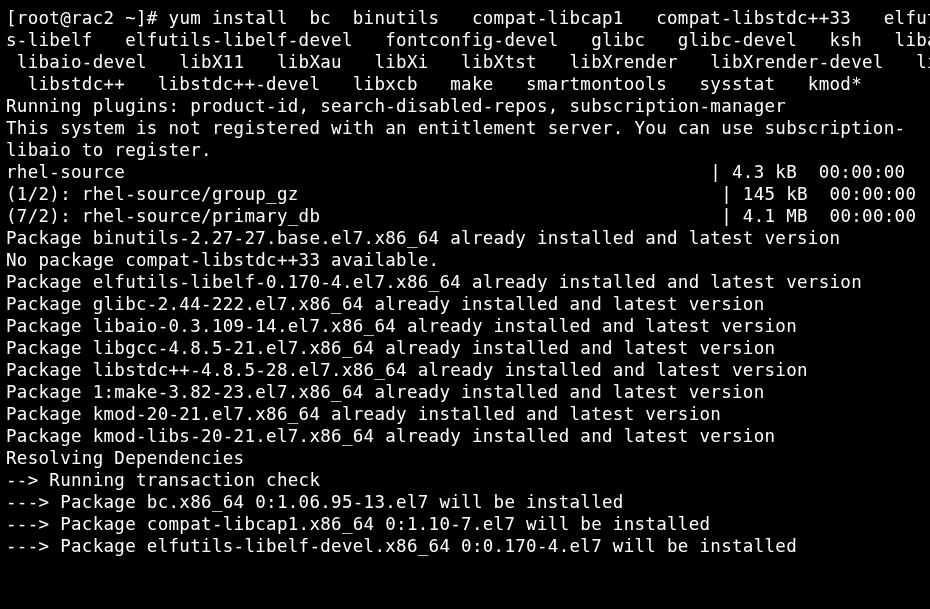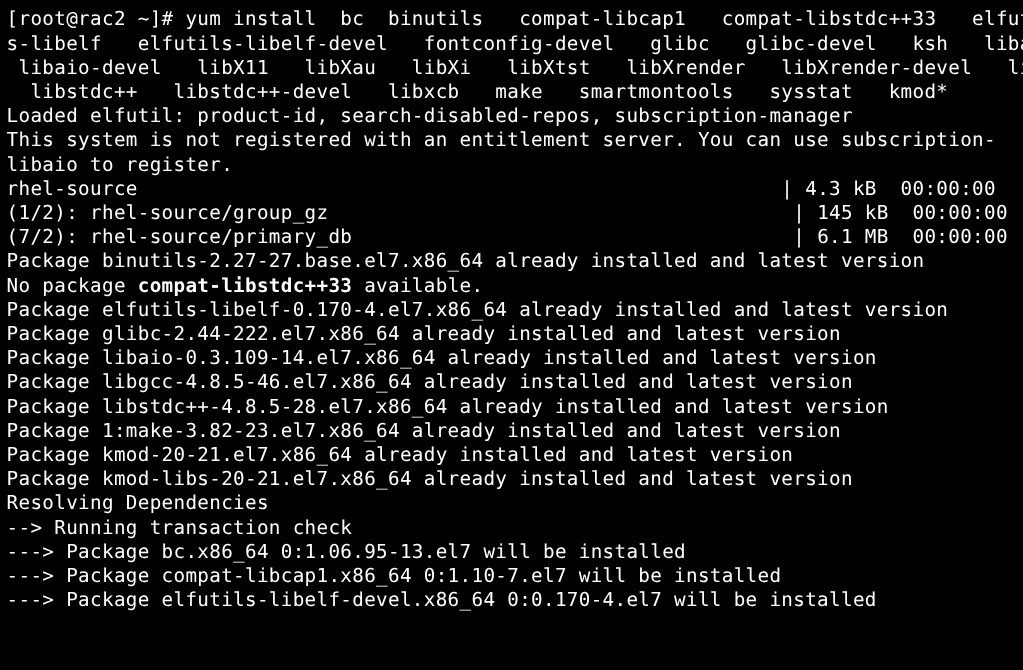--- a/index.html
+++ b/index.html
@@ -15,42 +15,42 @@
     padding: 7px 6px 6px 6px;
     font-family: Consolas, "DejaVu Sans Mono", "Liberation Mono", monospace;
     font-size: 17.5px;
     line-height: 22px;
     letter-spacing: 0.3px;
     color: #ffffff;
     white-space: pre;
     background: #000;
   }
   pre.terminal b {
-    font-weight: bold;
+    font-weight: normal;
   }
 </style>
 </head>
 <body>
 
 <pre class="terminal"><span><span>[root@rac2 ~]#</span> <span>yum install  bc  binutils   compat-libcap1   compat-libstdc++33   elfutil</span></span>
 <span>s-libelf   elfutils-libelf-devel   fontconfig-devel   glibc   glibc-devel   ksh   libaio </span>
 <span> libaio-devel   libX11   libXau   libXi   libXtst   libXrender   libXrender-devel   libgcc</span>
 <span>  libstdc++   libstdc++-devel   libxcb   make   smartmontools   sysstat   kmod*</span>
-<span>Loaded elfutil: product-id, search-disabled-repos, subscription-manager</span>
+<span>Running plugins: product-id, search-disabled-repos, subscription-manager</span>
 <span>This system is not registered with an entitlement server. You can use subscription-</span>
 <span>libaio to register.</span>
 <span><span>rhel-source</span>                                                      | <span>4.3 kB</span>  <span>00:00:00</span></span>
 <span><span>(1/2): rhel-source/group_gz</span>                                       | <span>145 kB</span>  <span>00:00:00</span></span>
-<span><span>(7/2): rhel-source/primary_db</span>                                     | <span>6.1 MB</span>  <span>00:00:00</span></span>
+<span><span>(7/2): rhel-source/primary_db</span>                                     | <span>4.1 MB</span>  <span>00:00:00</span></span>
 <span>Package binutils-2.27-27.base.el7.x86_64 already installed and latest version</span>
 <span><span>No package </span><b>compat-libstdc++33</b><span> available.</span></span>
 <span>Package elfutils-libelf-0.170-4.el7.x86_64 already installed and latest version</span>
 <span>Package glibc-2.44-222.el7.x86_64 already installed and latest version</span>
 <span>Package libaio-0.3.109-14.el7.x86_64 already installed and latest version</span>
-<span>Package libgcc-4.8.5-46.el7.x86_64 already installed and latest version</span>
+<span>Package libgcc-4.8.5-21.el7.x86_64 already installed and latest version</span>
 <span>Package libstdc++-4.8.5-28.el7.x86_64 already installed and latest version</span>
 <span>Package 1:make-3.82-23.el7.x86_64 already installed and latest version</span>
 <span>Package kmod-20-21.el7.x86_64 already installed and latest version</span>
 <span>Package kmod-libs-20-21.el7.x86_64 already installed and latest version</span>
 <span>Resolving Dependencies</span>
 <span>--&gt; Running transaction check</span>
 <span>---&gt; Package bc.x86_64 0:1.06.95-13.el7 will be installed</span>
 <span>---&gt; Package compat-libcap1.x86_64 0:1.10-7.el7 will be installed</span>
 <span>---&gt; Package elfutils-libelf-devel.x86_64 0:0.170-4.el7 will be installed</span>
 </pre>

